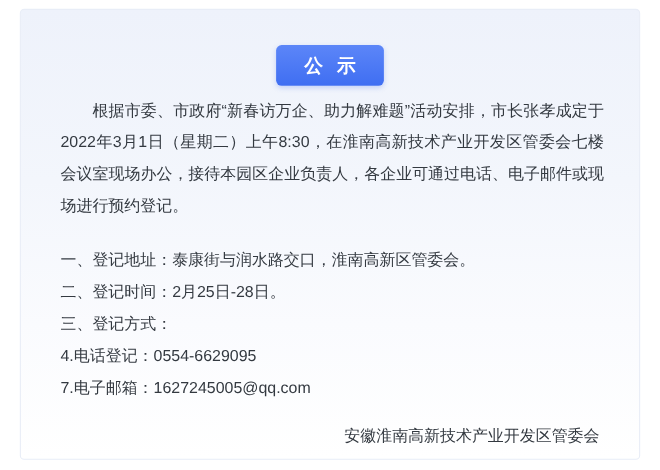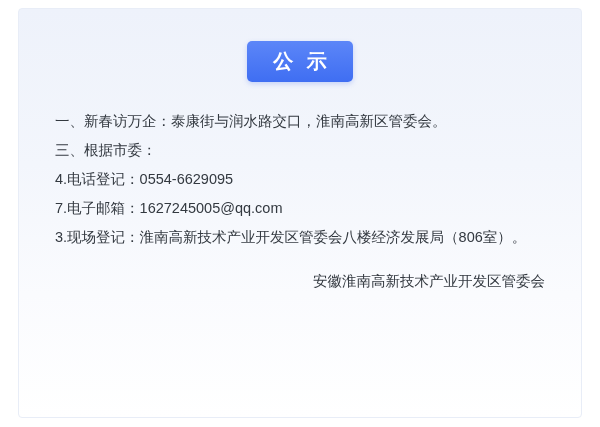--- a/index.html
+++ b/index.html
@@ -37,21 +37,21 @@
     left: 0;
     top: 32px;
     width: 100%;
     text-align: center;
   }
   .title-badge {
     display: inline-block;
     background: #4a7bf7;
     background: linear-gradient(180deg, #5c86f8 0%, #3f6ef2 100%);
     color: #ffffff;
-    font-size: 20px;
+    font-size: 17px;
     font-weight: bold;
     letter-spacing: 4px;
     padding: 7px 22px 7px 26px;
     border-radius: 5px;
     box-shadow: 0 2px 5px rgba(70,110,240,0.25);
   }
   .body-text {
     position: absolute;
     left: 36px;
     top: 78px;
@@ -86,26 +86,27 @@
 <body>
 
 <div class="page">
   <div class="notice-card">
 
     <div class="title-wrap">
       <span class="title-badge">公 示</span>
     </div>
 
     <div class="body-text">
+      <p class="para para-indent">根据市委、市政府“新春访万企、助力解难题”活动安排，市长张孝成定于2022年3月1日（星期二）上午8:30，在淮南高新技术产业开发区管委会七楼会议室现场办公，接待本园区企业负责人，各企业可通过电话、电子邮件或现场进行预约登记。</p>
 
       <div class="spacer"></div>
 
-      <p class="list-line">一、新春访万企：泰康街与润水路交口，淮南高新区管委会。</p>
-      <p class="list-line">三、根据市委：</p>
+      <p class="list-line">一、登记地址：泰康街与润水路交口，淮南高新区管委会。</p>
+      <p class="list-line">二、登记时间：2月25日-28日。</p>
+      <p class="list-line">三、登记方式：</p>
       <p class="list-line">4.电话登记：0554-6629095</p>
       <p class="list-line">7.电子邮箱：1627245005@qq.com</p>
-      <p class="list-line">3.现场登记：淮南高新技术产业开发区管委会八楼经济发展局（806室）。</p>
 
       <p class="sign">安徽淮南高新技术产业开发区管委会</p>
     </div>
 
   </div>
 </div>
 
 </body></html>

